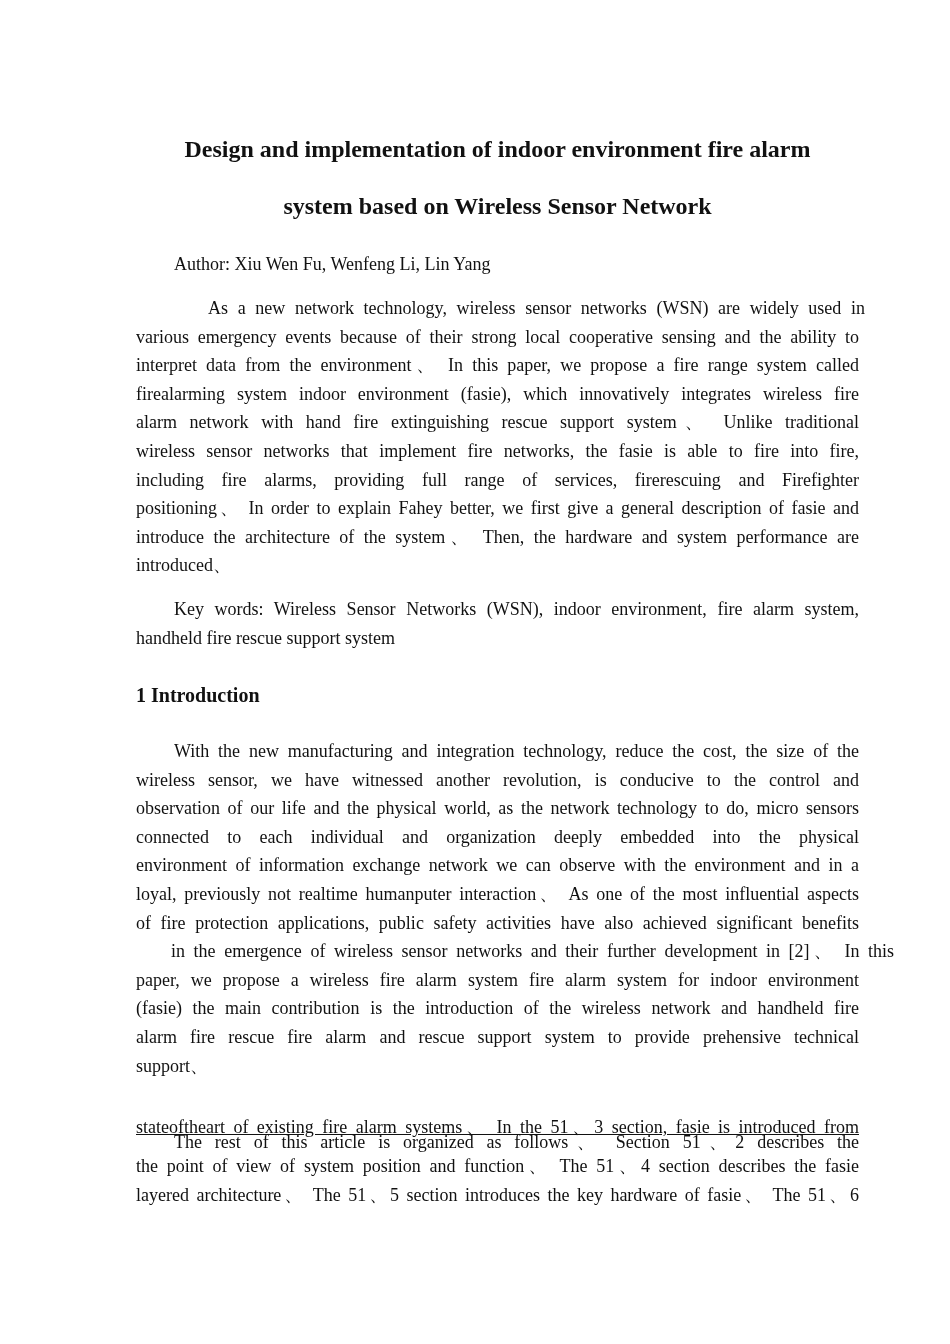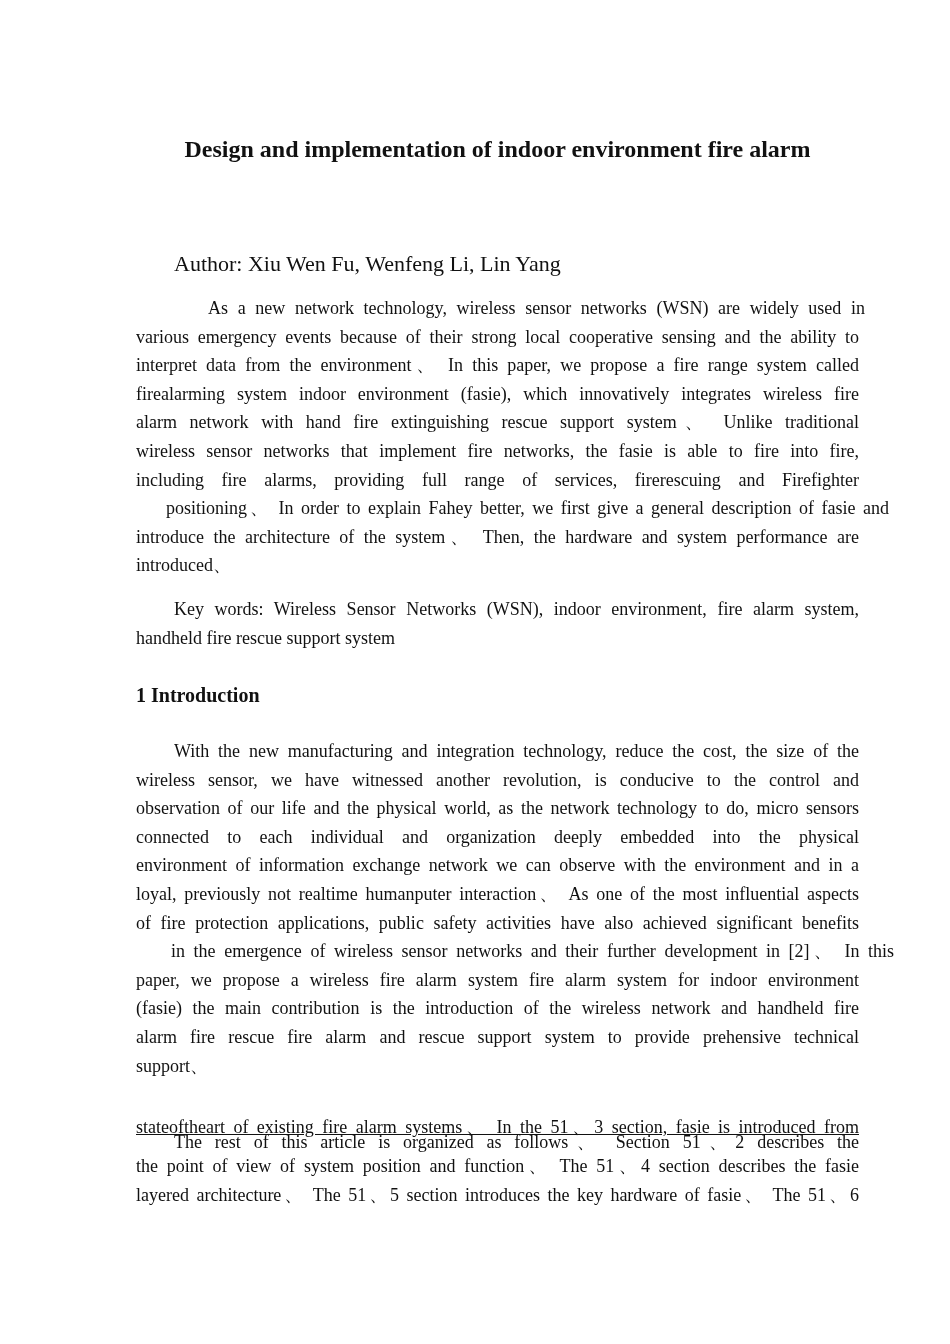--- a/index.html
+++ b/index.html
@@ -29,21 +29,21 @@
       text-align: center;
       font-weight: bold;
       font-size: 24px;
       line-height: 30px;
       white-space: nowrap;
     }
     .author {
       position: absolute;
       left: 174px;
       top: 252px;
-      font-size: 22px;
+      font-size: 18px;
       line-height: 24px;
       white-space: nowrap;
     }
     .para {
       position: absolute;
       left: 136px;
       width: 723px;
       font-size: 18px;
     }
     .line {
@@ -70,32 +70,33 @@
       line-height: 30px;
       white-space: nowrap;
     }
   </style>
 </head>
 <body>
 
 <div class="page">
 
   <div class="title-line" style="top:134px;">Design and implementation of indoor environment fire alarm</div>
+  <div class="title-line" style="top:191px;">system based on Wireless Sensor Network</div>
 
   <div class="author">Author: Xiu Wen Fu, Wenfeng Li, Lin Yang</div>
 
   <div class="para" style="top:296px;">
     <div class="line indent2" style="top:0px;">As a new network technology, wireless sensor networks (WSN) are widely used in</div>
     <div class="line" style="top:28.6px;">various emergency events because of their strong local cooperative sensing and the ability to</div>
     <div class="line" style="top:57.2px;">interpret data from the environment、 In this paper, we propose a fire range system called</div>
     <div class="line" style="top:85.8px;">firealarming system indoor environment (fasie), which innovatively integrates wireless fire</div>
     <div class="line" style="top:114.4px;">alarm network with hand fire extinguishing rescue support system、 Unlike traditional</div>
     <div class="line" style="top:143px;">wireless sensor networks that implement fire networks, the fasie is able to fire into fire,</div>
     <div class="line" style="top:171.6px;">including fire alarms, providing full range of services, firerescuing and Firefighter</div>
-    <div class="line" style="top:200.2px;margin-left:30px;">positioning、 In order to explain Fahey better, we first give a general description of fasie and</div>
+    <div class="line" style="top:200.2px;">positioning、 In order to explain Fahey better, we first give a general description of fasie and</div>
     <div class="line" style="top:228.8px;">introduce the architecture of the system、 Then, the hardware and system performance are</div>
     <div class="line last" style="top:257.4px;">introduced、</div>
   </div>
 
   <div class="para" style="top:597px;">
     <div class="line indent1" style="top:0px;">Key words: Wireless Sensor Networks (WSN), indoor environment, fire alarm system,</div>
     <div class="line last" style="top:28.6px;">handheld fire rescue support system</div>
   </div>
 
   <div class="heading">1 Introduction</div>

